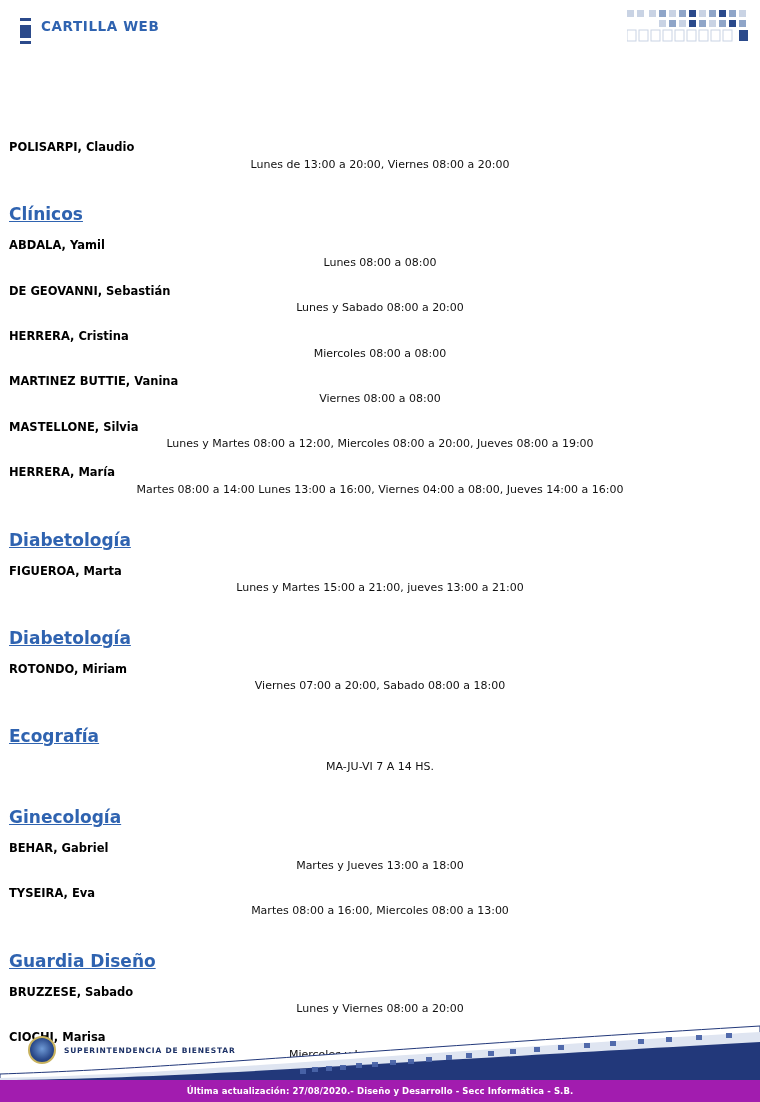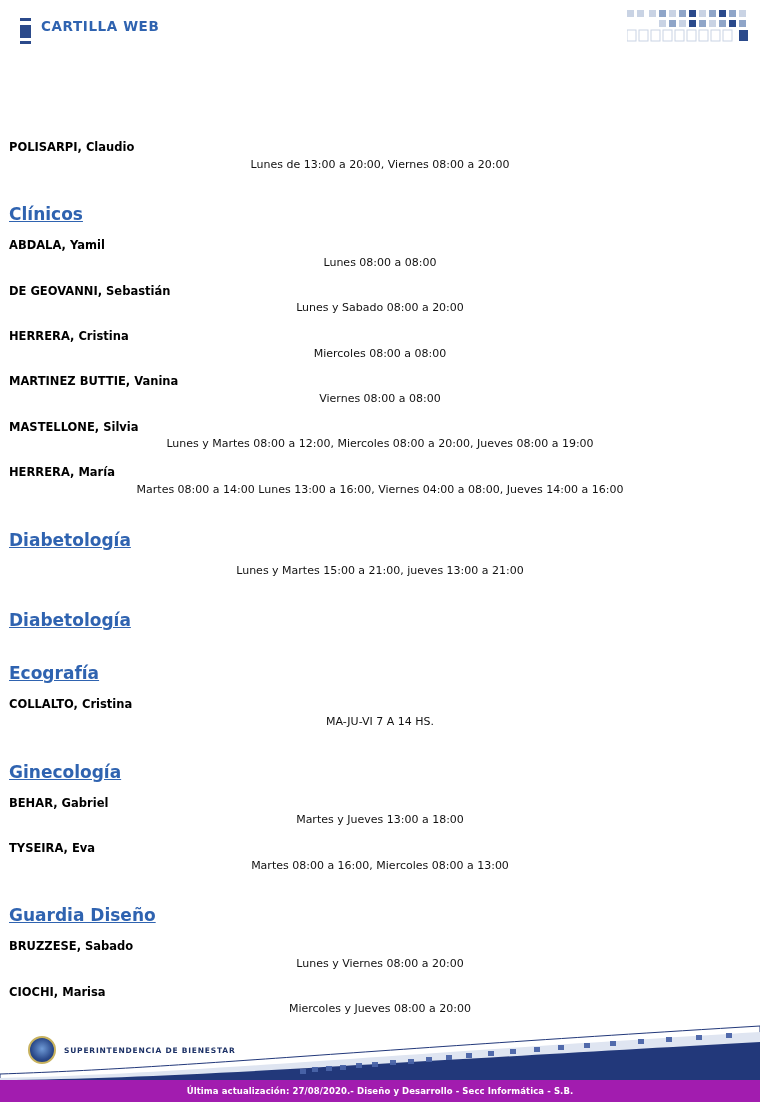--- a/index.html
+++ b/index.html
@@ -230,32 +230,36 @@
     </div>
     <div class="entry">
       <p class="name">HERRERA, María</p>
       <p class="schedule">Martes 08:00 a 14:00 Lunes 13:00 a 16:00, Viernes 04:00 a 08:00, Jueves 14:00 a 16:00</p>
     </div>
   </div>
 
   <div class="section-block">
     <div class="section-title">Diabetología</div>
     <div class="entry">
+      <p class="name">FIGUEROA, Marta</p>
       <p class="schedule">Lunes y Martes 15:00 a 21:00, jueves 13:00 a 21:00</p>
     </div>
   </div>
 
   <div class="section-block">
     <div class="section-title">Diabetología</div>
+    <div class="entry">
+      <p class="name">ROTONDO, Miriam</p>
+      <p class="schedule">Viernes 07:00 a 20:00, Sabado 08:00 a 18:00</p>
+    </div>
   </div>
 
   <div class="section-block">
     <div class="section-title">Ecografía</div>
     <div class="entry">
-      <p class="name">COLLALTO, Cristina</p>
       <p class="schedule">MA-JU-VI 7 A 14 HS.</p>
     </div>
   </div>
 
   <div class="section-block">
     <div class="section-title">Ginecología</div>
     <div class="entry">
       <p class="name">BEHAR, Gabriel</p>
       <p class="schedule">Martes y Jueves 13:00 a 18:00</p>
     </div>

